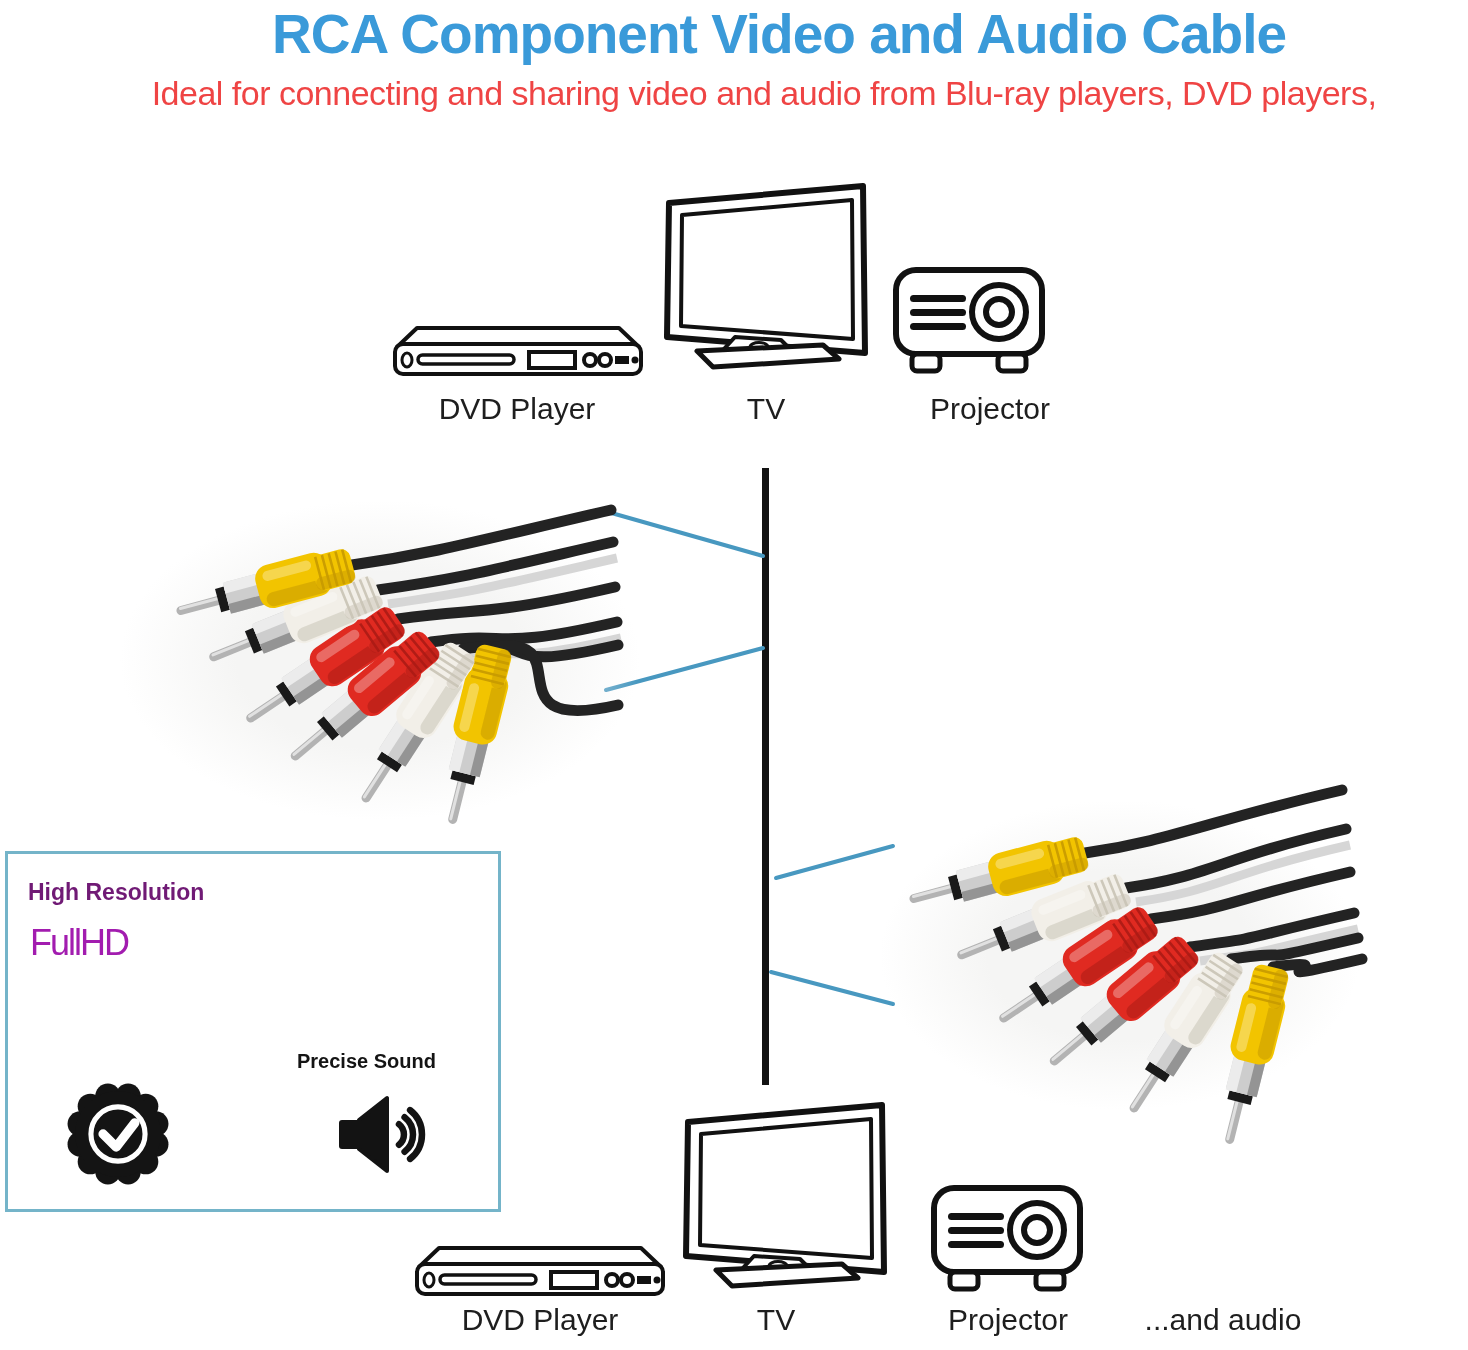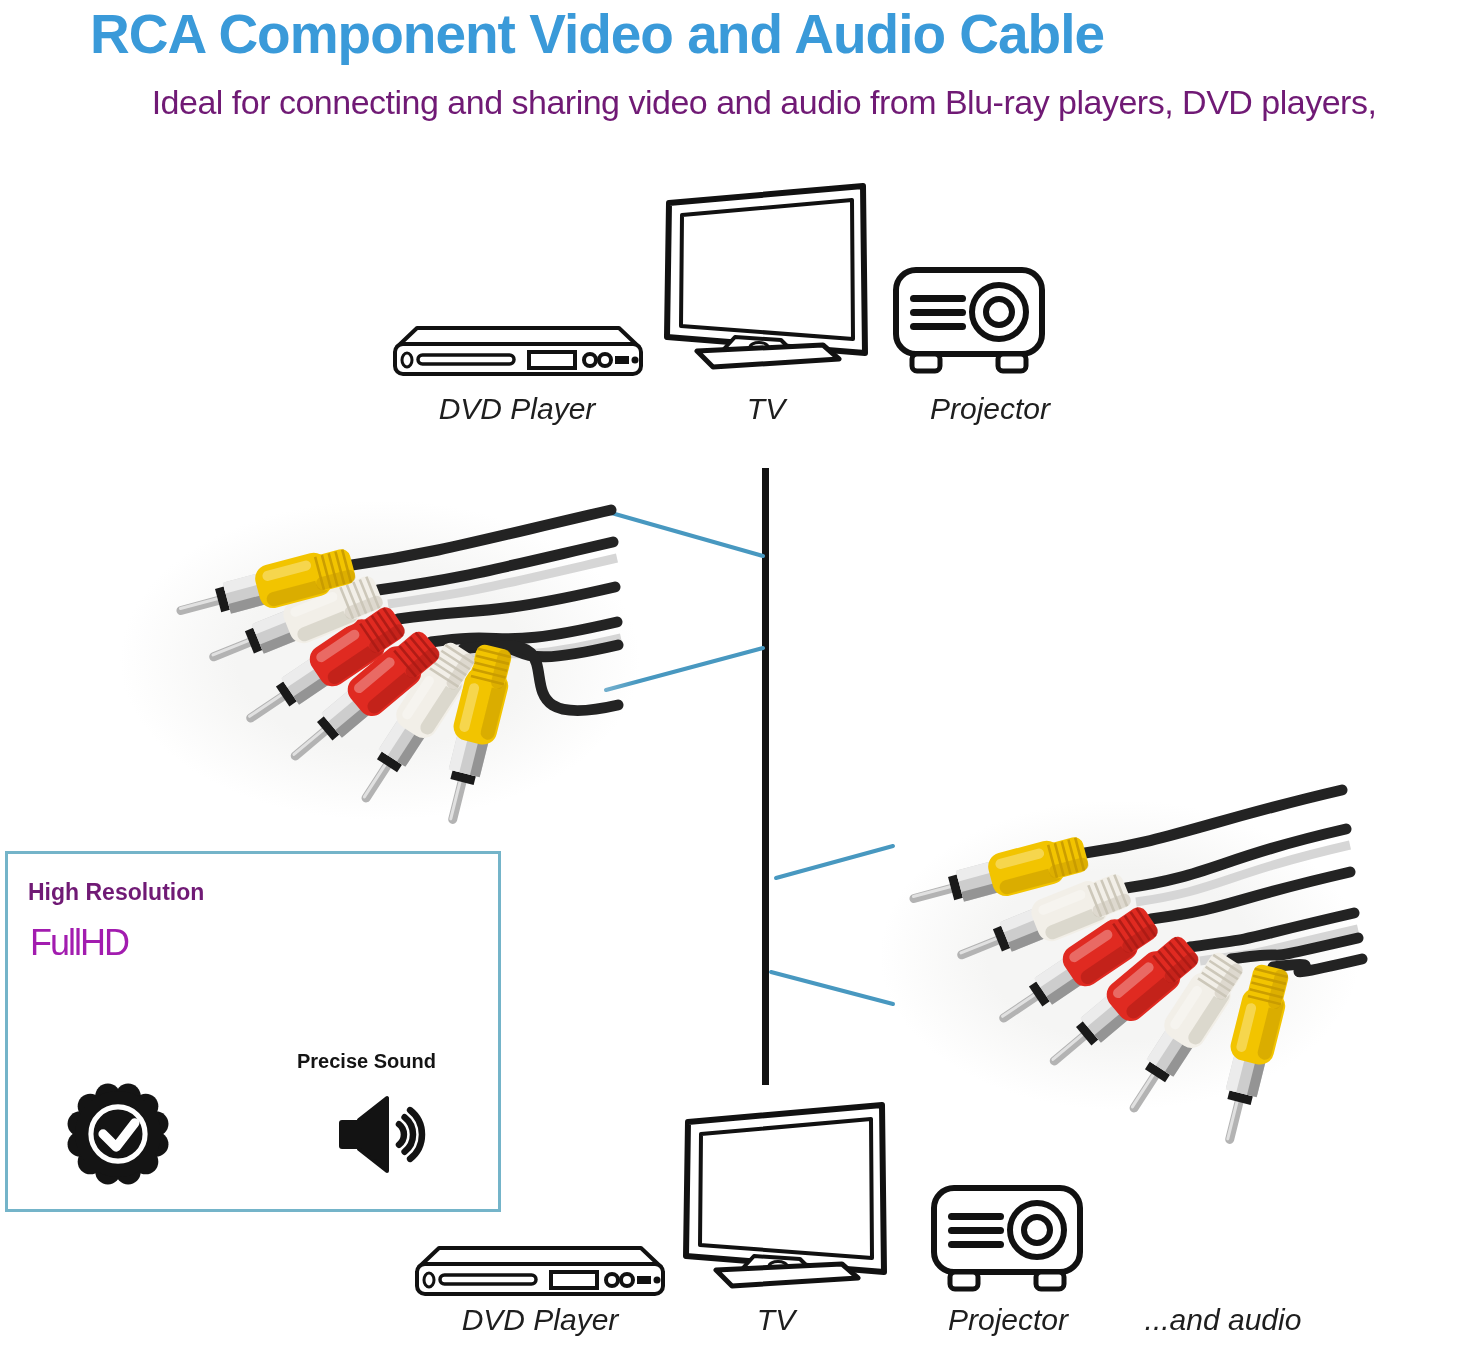--- a/index.html
+++ b/index.html
@@ -1,25 +1,25 @@
 <!DOCTYPE html>
 <html><head>
 <meta charset="utf-8">
 <style>
   html,body{margin:0;padding:0;background:#ffffff;}
   body{font-family:"Liberation Sans", sans-serif;}
   #canvas{position:relative;width:1468px;height:1350px;margin:0 auto;background:#ffffff;overflow:hidden;}
   .abs{position:absolute;}
   
-  .title{left:90px;right:0;top:2px;font-size:55px;font-weight:700;color:#3a9ad9;letter-spacing:-1px;}
-  .subtitle{left:60px;right:0;text-align:center;font-size:34px;color:#701a75;letter-spacing:-0.5px;margin-top:9px;}
+  .title{left:90px;right:0;top:2px;text-align:center;font-size:55px;font-weight:700;color:#3a9ad9;letter-spacing:-1px;}
+  .subtitle{left:60px;right:0;text-align:center;font-size:34px;color:#ef4444;letter-spacing:-0.5px;}
   .sub1{top:74px;}
   .sub2{top:119px;}
   
-  .dev-label{transform:translateX(-50%);font-size:30px;color:#1e1e1e;white-space:nowrap;font-style:italic;}
+  .dev-label{transform:translateX(-50%);font-size:30px;color:#1e1e1e;white-space:nowrap;}
   
   .feature-box{left:5px;top:851px;width:490px;height:355px;border:3px solid #74b4c9;background:#ffffff;}
   .hr-label{left:28px;top:879px;font-size:23px;font-weight:700;color:#701a75;}
   .fullhd{left:30px;top:922px;font-size:36px;font-weight:400;color:#a21caf;letter-spacing:-2px;}
   .ps-label{left:297px;top:1038px;font-size:20px;font-weight:700;color:#141414;margin-top:12px;}
   svg{display:block;overflow:visible;}
   .photo-bg{background:radial-gradient(closest-side,#f5f5f4 55%,rgba(255,255,255,0) 100%);}
 </style>
 </head>
 <body>

